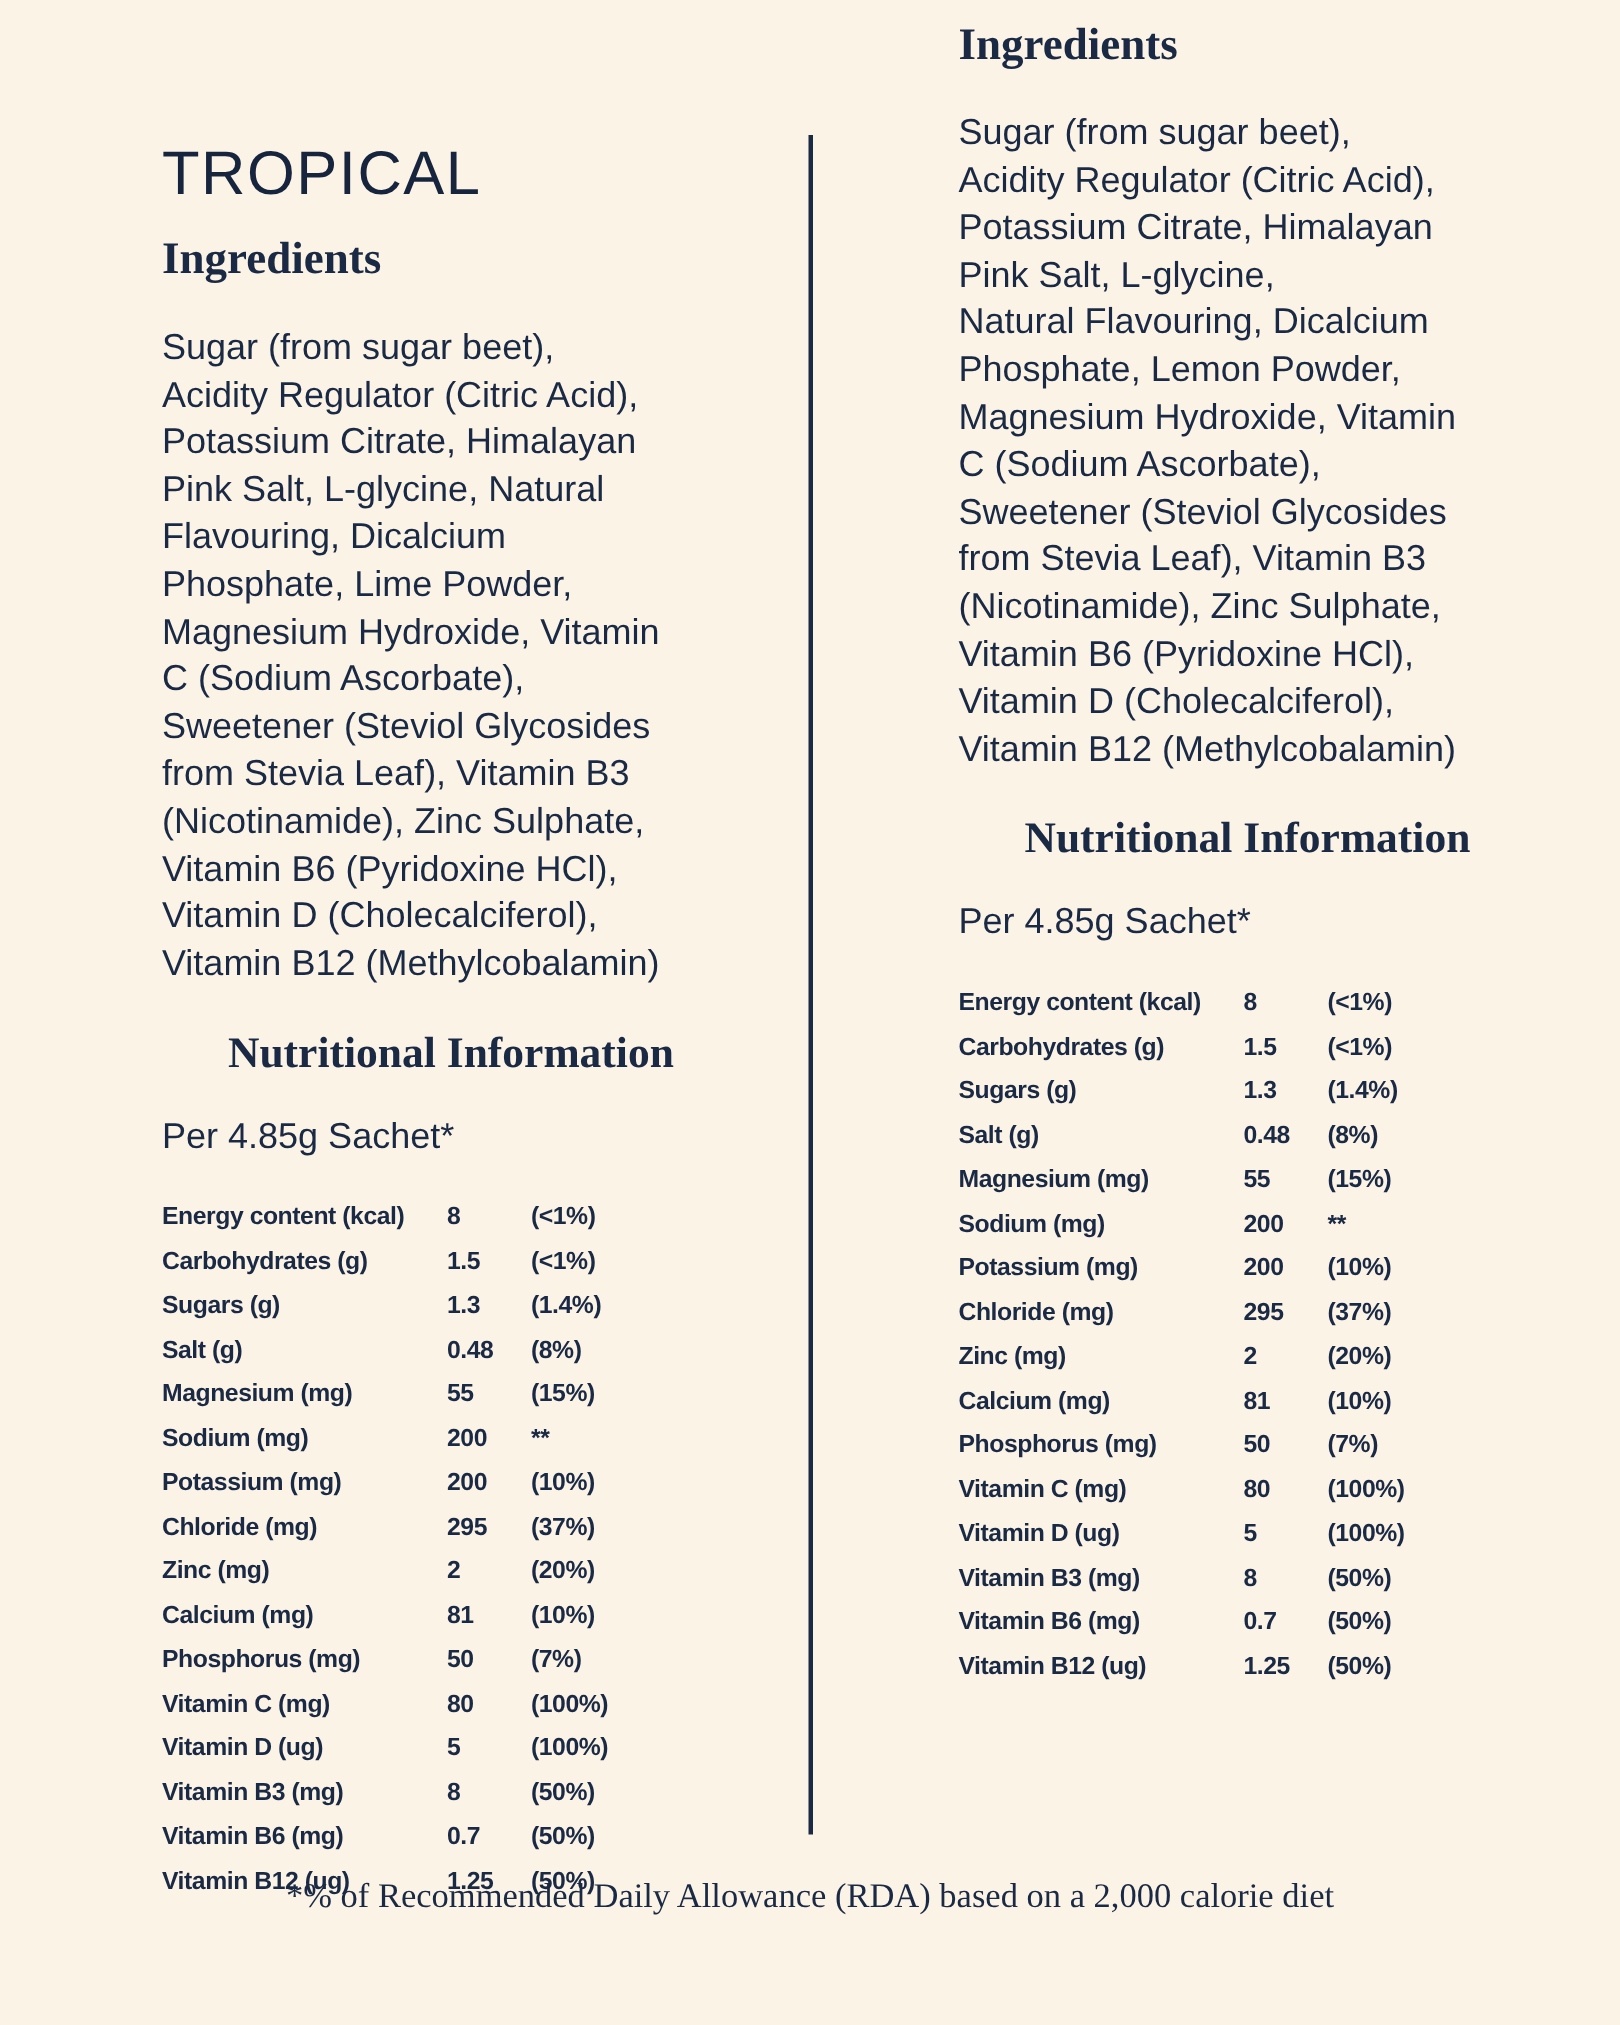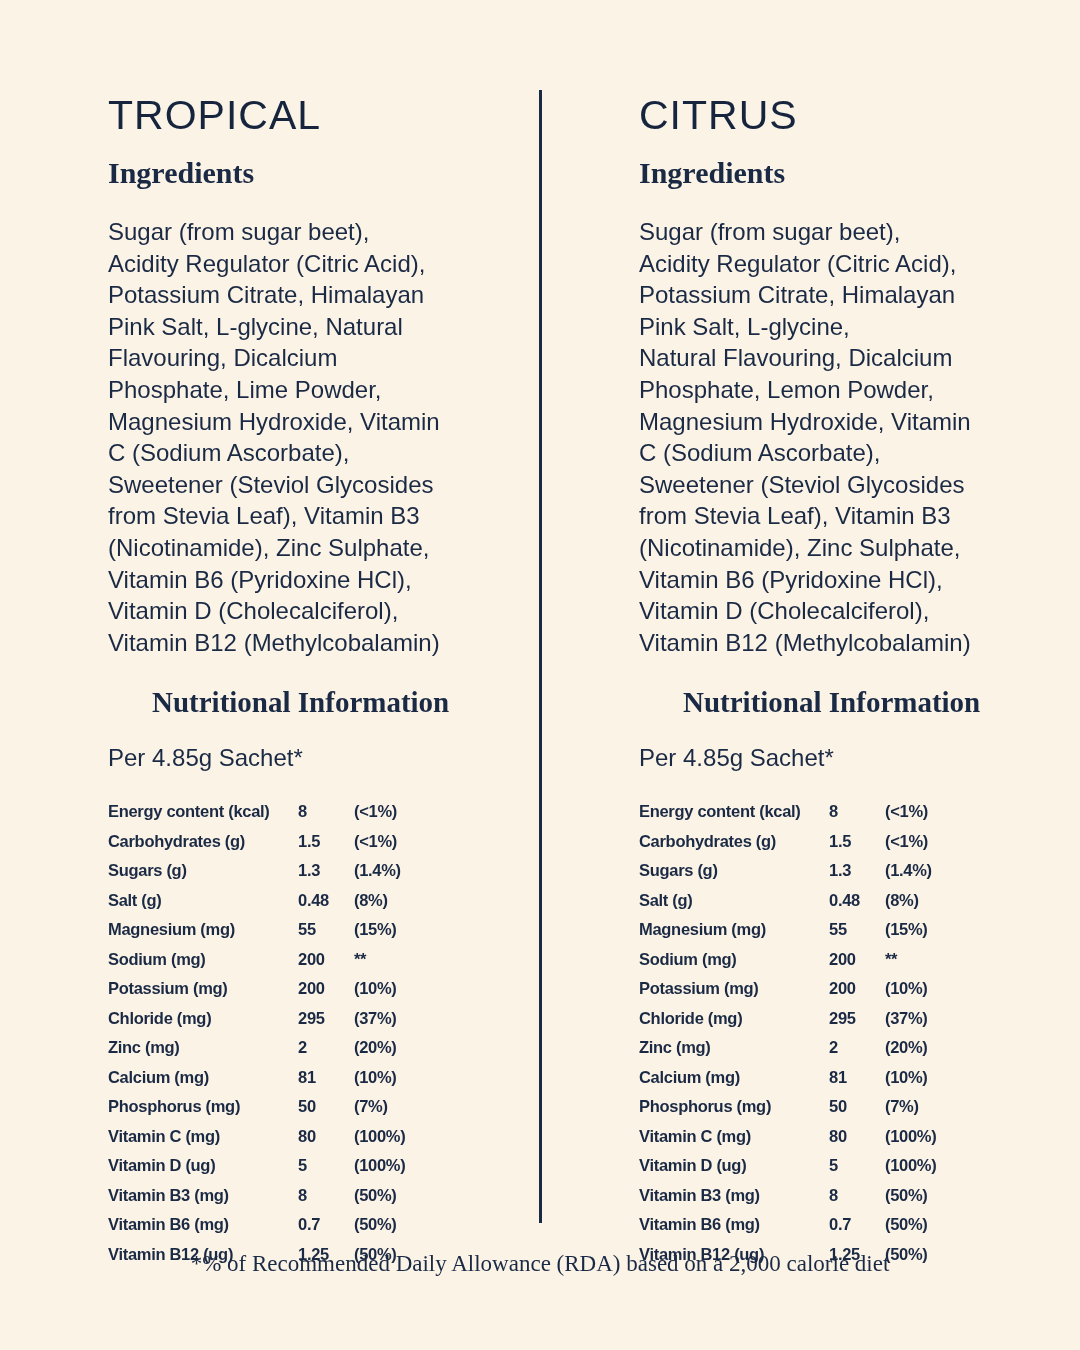--- a/index.html
+++ b/index.html
@@ -179,21 +179,20 @@
         </div>
         <div class="nrow">
           <span class="nlabel">Vitamin B12 (ug)</span>
           <span class="nval">1.25</span>
           <span class="npct">(50%)</span>
         </div>
       </div>
   </div>
 
   <div class="col col-right">
-    <h1 class="flavor-title">CITRUS</h1>
     <h2 class="ing-heading">Ingredients</h2>
     <p class="ing-text">Sugar (from sugar beet),
 Acidity Regulator (Citric Acid),
 Potassium Citrate, Himalayan
 Pink Salt, L-glycine,
 Natural Flavouring, Dicalcium
 Phosphate, Lemon Powder,
 Magnesium Hydroxide, Vitamin
 C (Sodium Ascorbate),
 Sweetener (Steviol Glycosides

